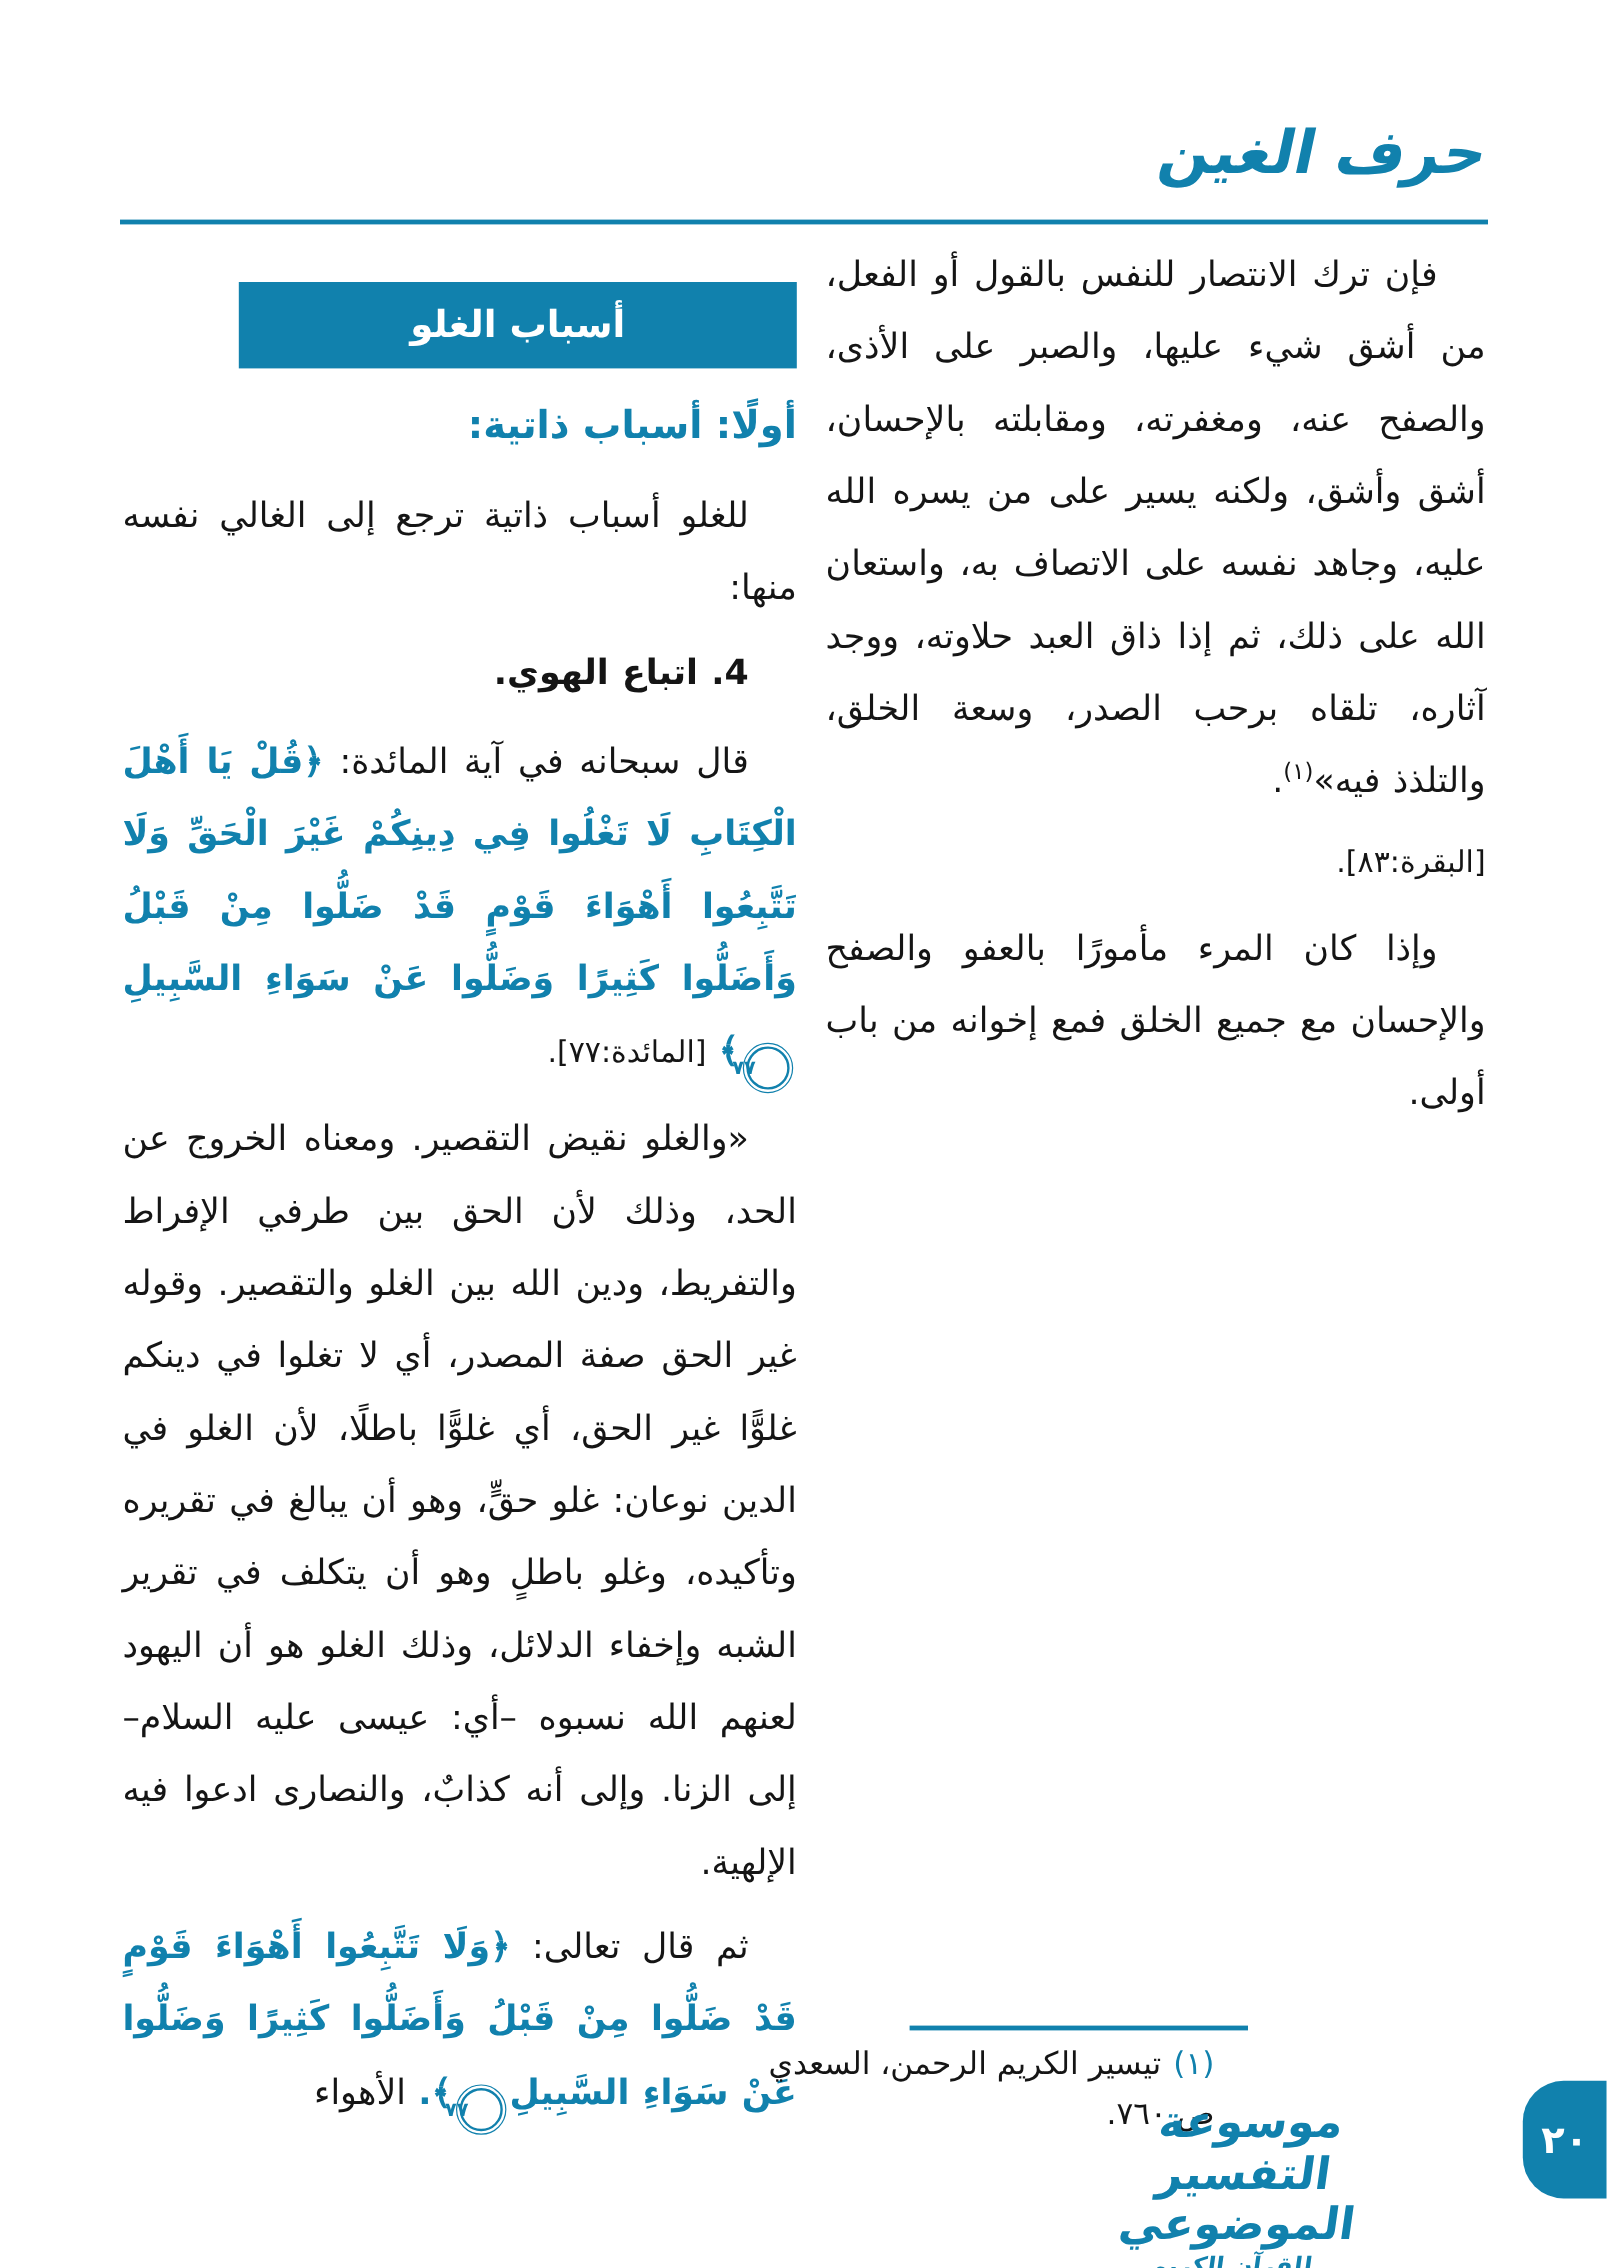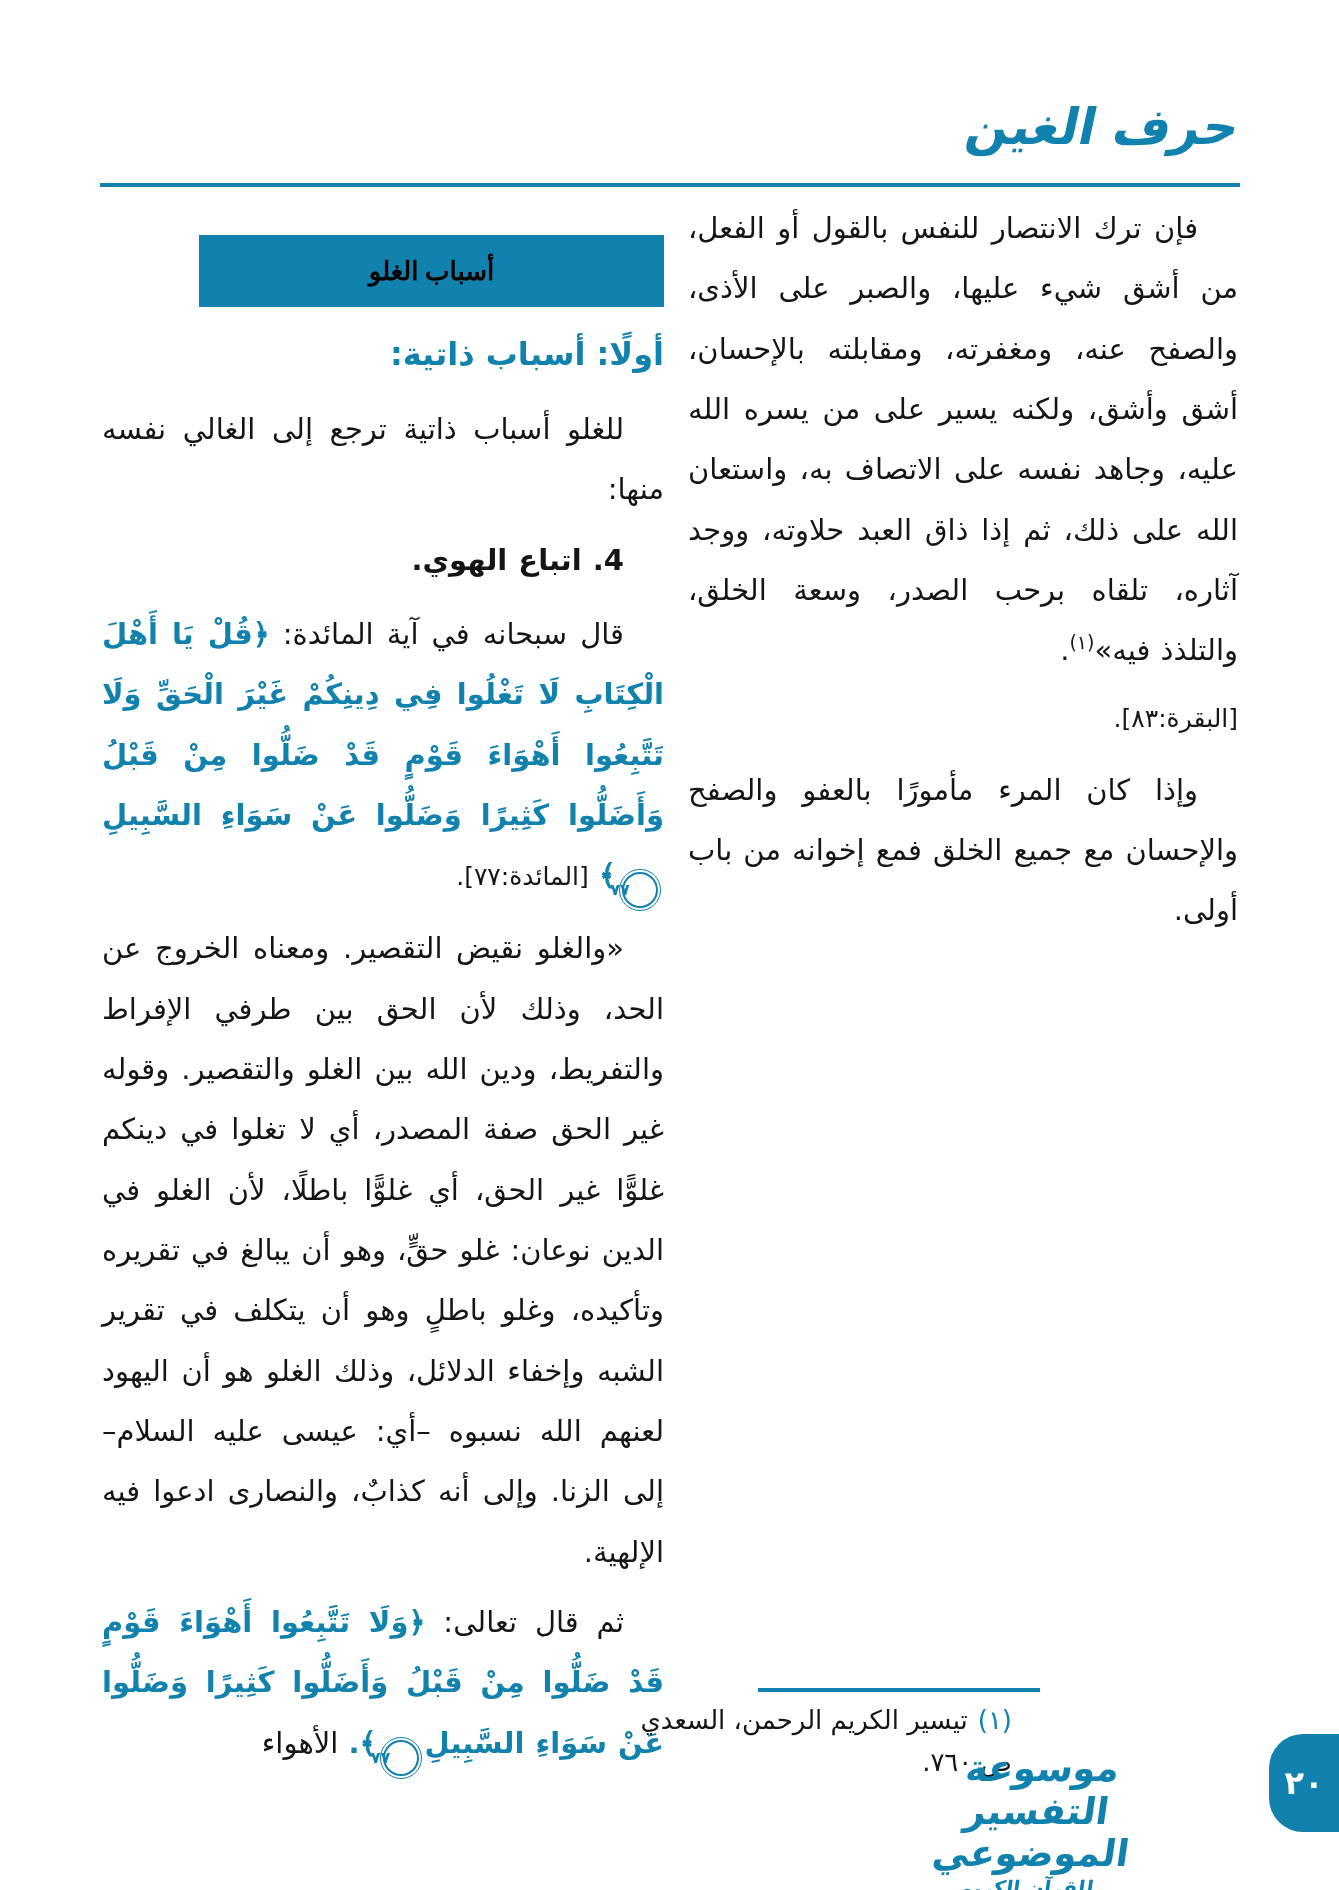--- a/index.html
+++ b/index.html
@@ -27,23 +27,23 @@
     font-size:29px; line-height:2.08; text-align:justify; margin:0 0 10px 0;
     color:var(--ink); word-spacing:1px;
   }
   .indent { text-indent:40px; }
   .quran { color:var(--accent); font-weight:bold; }
   .fnref { font-size:19px; vertical-align:super; line-height:0; }
   .verse-ref { font-size:25px; color:var(--ink); }
   .verse-ref-line { font-size:25px; text-align:right; margin:0 0 14px 0; line-height:2.2; }
   .section-box {
     width:465px; height:72px; margin:37px 0 28px auto;
-    background:var(--accent); color:#000000;
+    background:var(--accent); color:#ffffff;
     display:flex; align-items:center; justify-content:center;
-    font-size:26px; font-weight:bold;font-family:Liberation Serif, serif;
+    font-size:31px; font-weight:bold;
   }
   .subheading {
     color:var(--accent); font-size:32px; font-weight:bold; margin:0 0 26px 0;
   }
   .list-item { font-weight:bold; margin-bottom:14px; }
   .ayah-circle {
     display:inline-flex; align-items:flex-end; justify-content:center;
     width:36px; height:36px; border:2px solid var(--accent); border-radius:50%;
     outline:1.5px solid var(--accent); outline-offset:2px;
     color:var(--accent); font-size:16px; font-weight:bold;

